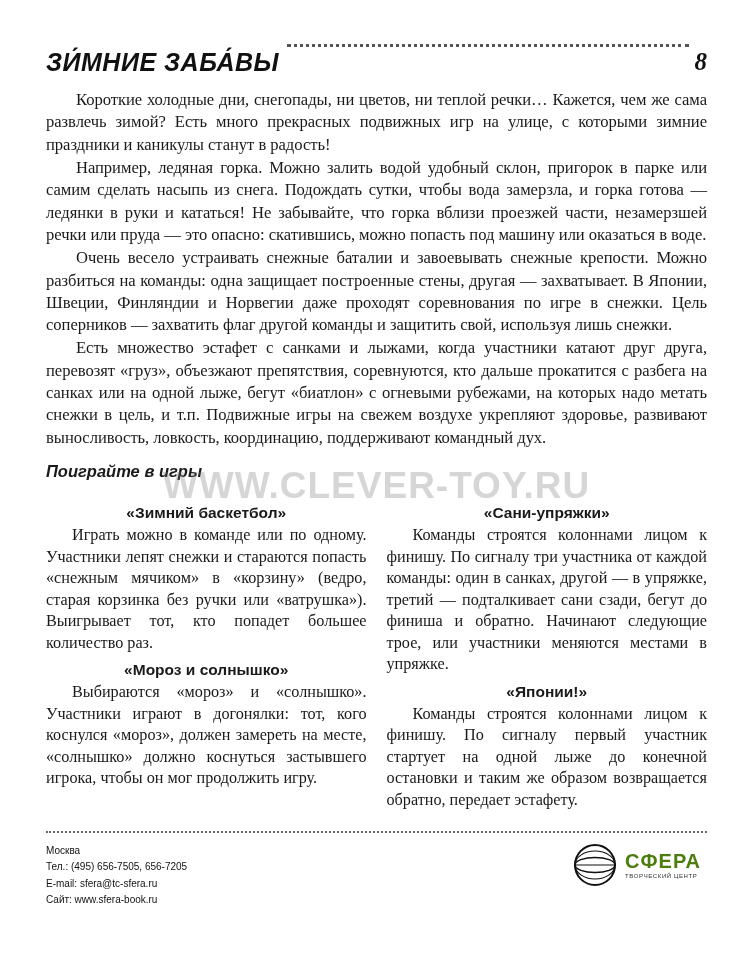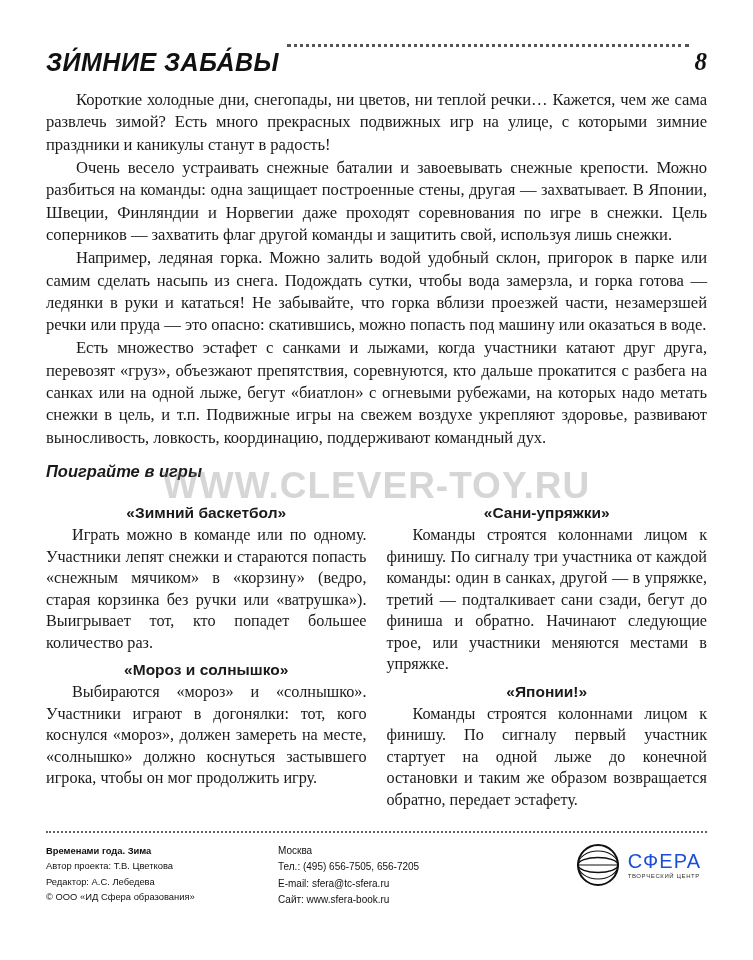--- a/index.html
+++ b/index.html
@@ -158,24 +158,24 @@
     width: 44px;
     height: 44px;
     position: relative;
   }
   .logo-mark svg { display: block; }
   .logo-text {
     line-height: 1;
   }
   .logo-word {
     font-family: "Liberation Sans", sans-serif;
-    font-weight: normal;
+    font-weight: bold;
     font-size: 20px;
     letter-spacing: 1px;
-    color: #1d4ed8;
+    color: #4d7c0f;
   }
   .logo-sub {
     font-family: "Liberation Sans", sans-serif;
     font-size: 6px;
     letter-spacing: 0.6px;
     color: #333;
     margin-top: 2px;
   }
 </style>
 </head>
@@ -184,22 +184,22 @@
 <div class="page">
 
   <div class="header">
     <div class="header-title">ЗИ́МНИЕ ЗАБА́ВЫ</div>
     <div class="header-dots"></div>
     <div class="header-page">8</div>
   </div>
 
   <div class="body-text">
     <p>Короткие холодные дни, снегопады, ни цветов, ни теплой речки… Кажется, чем же сама развлечь зимой? Есть много прекрасных подвижных игр на улице, с которыми зимние праздники и каникулы станут в радость!</p>
+    <p>Например, ледяная горка. Можно залить водой удобный склон, пригорок в парке или самим сделать насыпь из снега. Подождать сутки, чтобы вода замерзла, и горка готова — ледянки в руки и кататься! Не забывайте, что горка вблизи проезжей части, незамерзшей речки или пруда — это опасно: скатившись, можно попасть под машину или оказаться в воде.</p>
     <p>Очень весело устраивать снежные баталии и завоевывать снежные крепости. Можно разбиться на команды: одна защищает построенные стены, другая — захватывает. В Японии, Швеции, Финляндии и Норвегии даже проходят соревнования по игре в снежки. Цель соперников — захватить флаг другой команды и защитить свой, используя лишь снежки.</p>
-    <p>Например, ледяная горка. Можно залить водой удобный склон, пригорок в парке или самим сделать насыпь из снега. Подождать сутки, чтобы вода замерзла, и горка готова — ледянки в руки и кататься! Не забывайте, что горка вблизи проезжей части, незамерзшей речки или пруда — это опасно: скатившись, можно попасть под машину или оказаться в воде.</p>
     <p>Есть множество эстафет с санками и лыжами, когда участники катают друг друга, перевозят «груз», объезжают препятствия, соревнуются, кто дальше прокатится с разбега на санках или на одной лыже, бегут «биатлон» с огневыми рубежами, на которых надо метать снежки в цель, и т.п. Подвижные игры на свежем воздухе укрепляют здоровье, развивают выносливость, ловкость, координацию, поддерживают командный дух.</p>
   </div>
 
   <div class="games-heading">Поиграйте в игры</div>
 
   <div class="columns">
     <div class="col">
       <div class="game-title">«Зимний баскетбол»</div>
       <p class="first">Играть можно в команде или по одному. Участники лепят снежки и стараются попасть «снежным мячиком» в «корзину» (ведро, старая корзинка без ручки или «ватрушка»). Выигрывает тот, кто попадет большее количество раз.</p>
       <div class="game-title">«Мороз и солнышко»</div>
@@ -211,26 +211,20 @@
       <div class="game-title">«Японии!»</div>
       <p class="first">Команды строятся колоннами лицом к финишу. По сигналу первый участник стартует на одной лыже до конечной остановки и таким же образом возвращается обратно, передает эстафету.</p>
     </div>
   </div>
 
   <div class="watermark">WWW.CLEVER-TOY.RU</div>
 
   <div class="footer">
     <div class="footer-rule"></div>
     <div class="footer-cols">
-      <div class="footer-left">
-        <div class="strong">Временами года. Зима</div>
-        <div>Автор проекта: Т.В. Цветкова</div>
-        <div>Редактор: А.С. Лебедева</div>
-        <div>© ООО «ИД Сфера образования»</div>
-      </div>
       <div class="footer-mid">
         <div>Москва</div>
         <div>Тел.: (495) 656-7505, 656-7205</div>
         <div>E-mail: sfera@tc-sfera.ru</div>
         <div>Сайт: www.sfera-book.ru</div>
       </div>
       <div class="footer-right">
         <div class="logo-mark">
           <svg width="44" height="44" viewBox="0 0 44 44" aria-hidden="true">
             <circle cx="22" cy="22" r="20" fill="none" stroke="#111" stroke-width="2"></circle>

